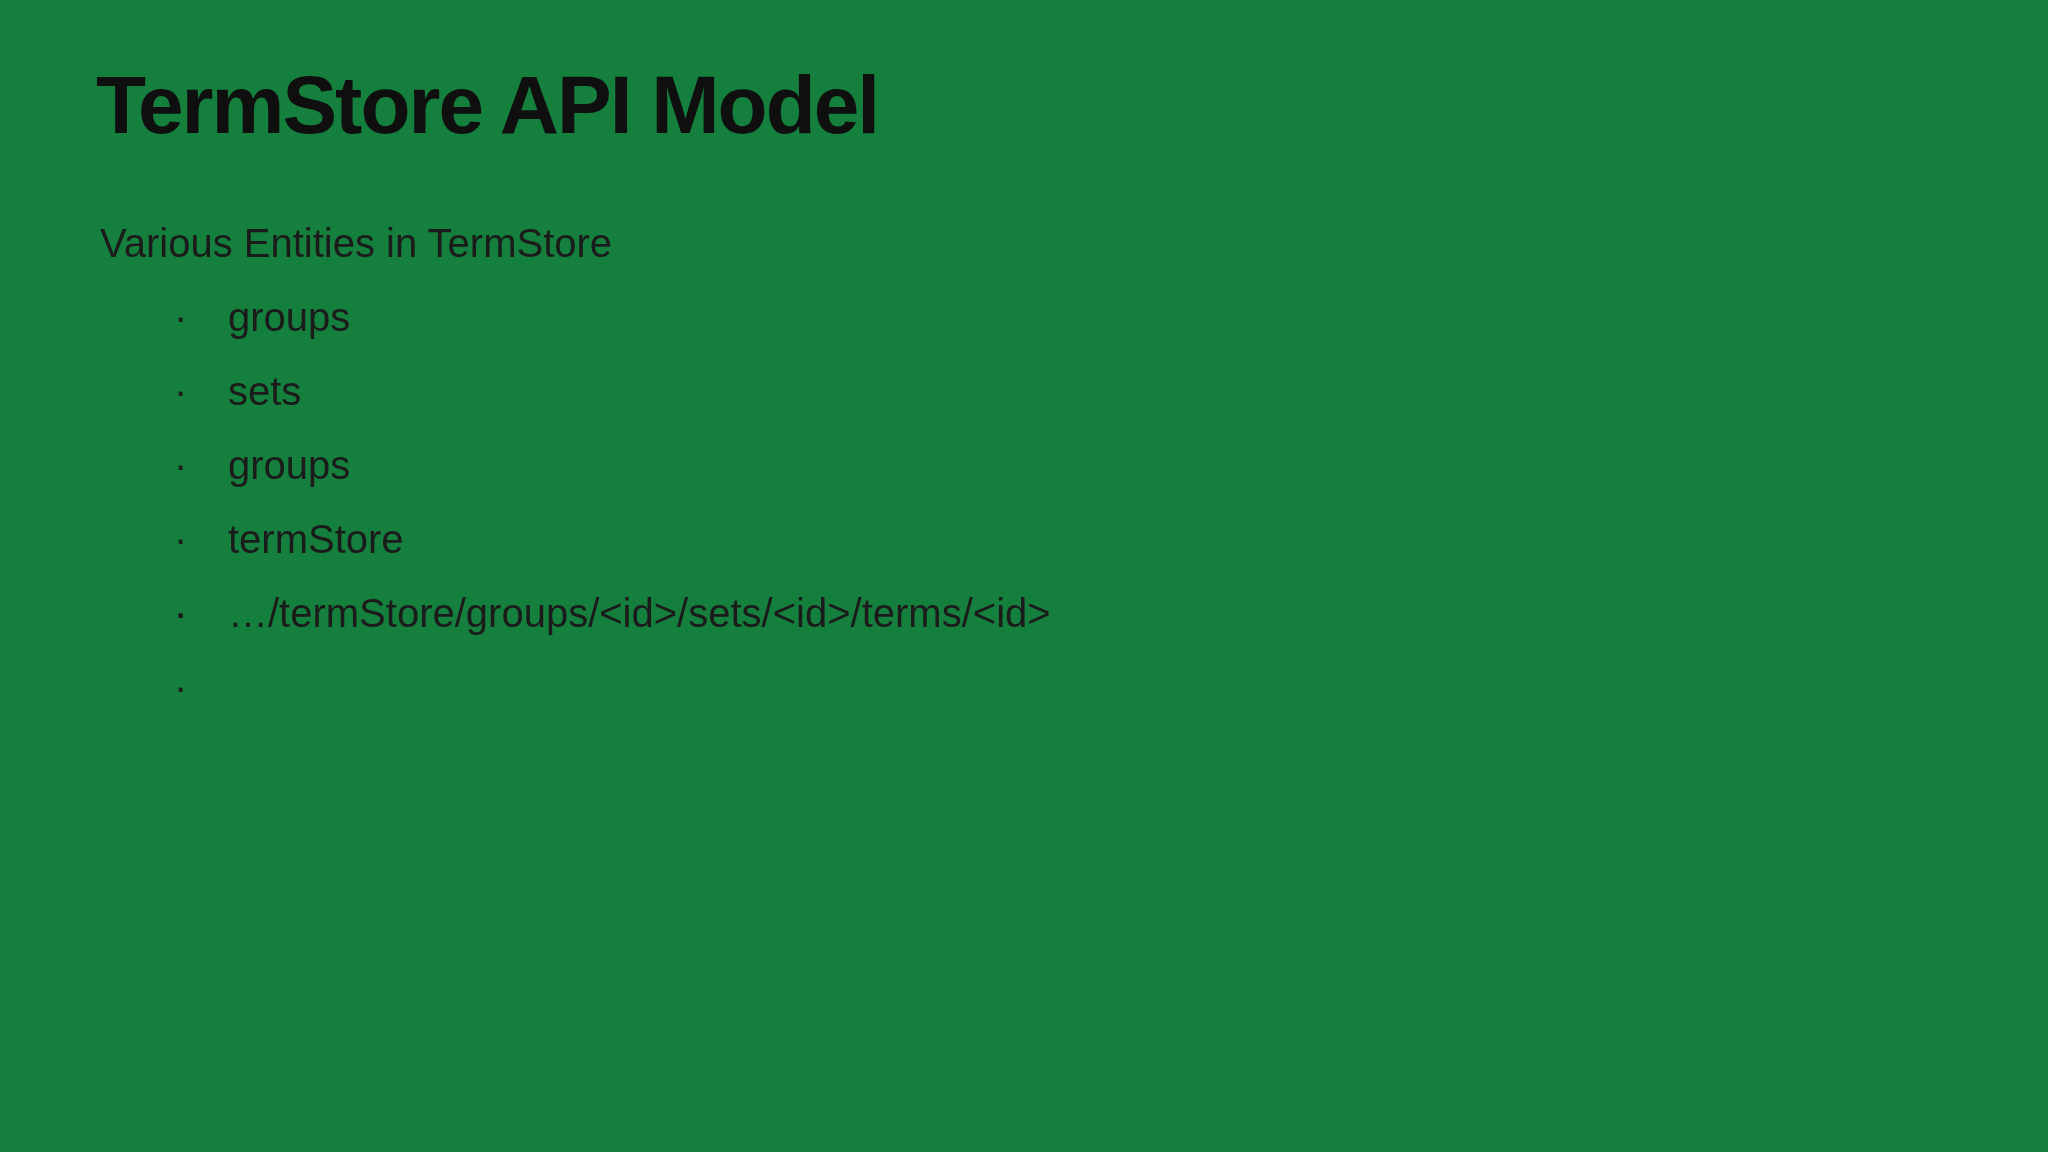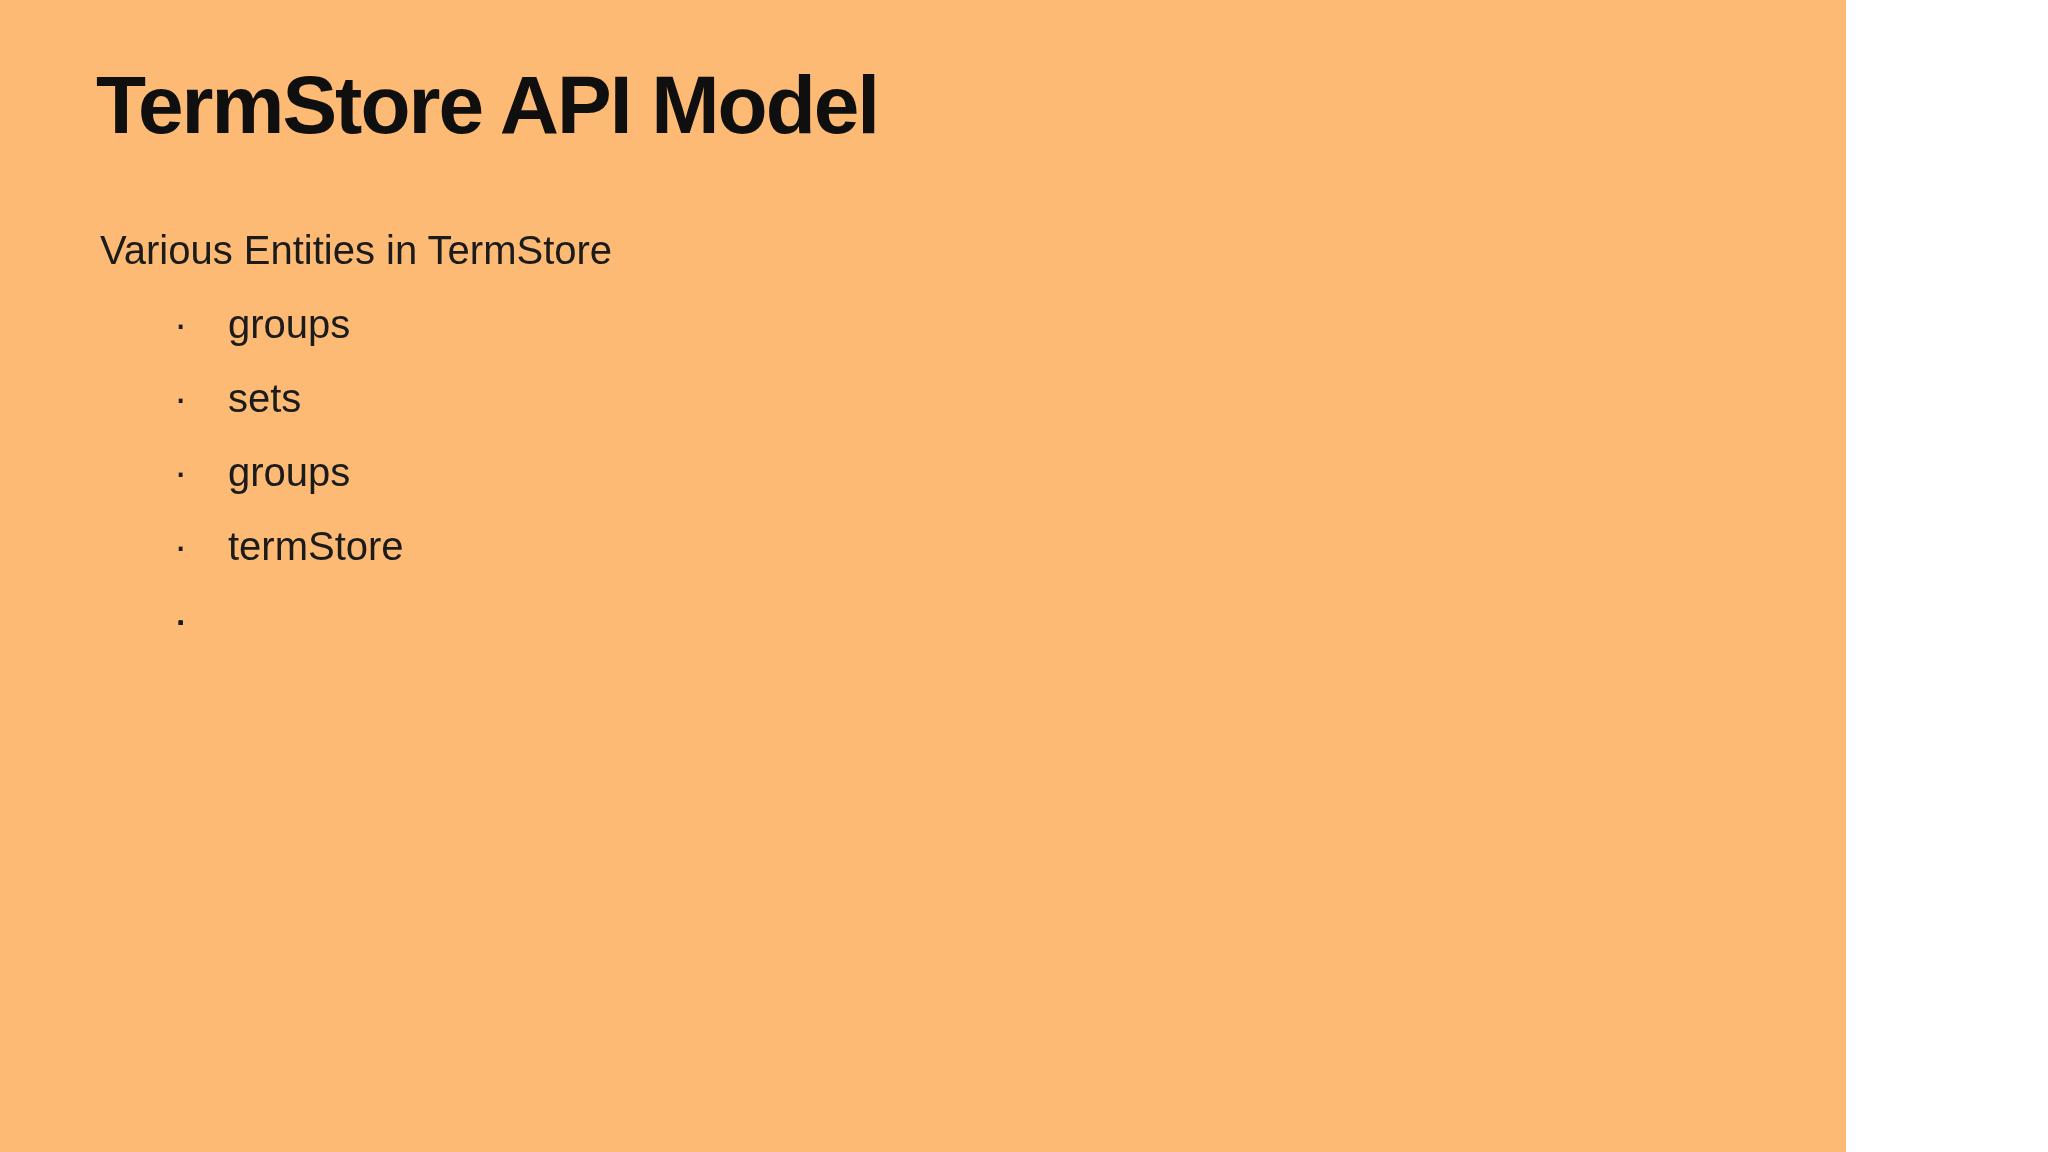--- a/index.html
+++ b/index.html
@@ -2,41 +2,41 @@
 <html><head>
 <meta charset="utf-8">
 <style>
   html, body {
     margin: 0;
     padding: 0;
     background: #ffffff;
   }
   .slide {
     position: relative;
-    width: 1846px;
+    width: 2048px;
     height: 1152px;
-    background: #fdba74;
+    background: #15803d;
     overflow: hidden;
     font-family: "Liberation Sans", sans-serif;
   }
   .title {
     position: absolute;
     left: 96px;
     top: 58px;
     margin: 0;
     font-size: 82px;
     line-height: 1.15;
     font-weight: 700;
     letter-spacing: -2px;
     color: #0f0f0f;
   }
   .content {
     position: absolute;
     left: 100px;
-    top: 213px;
+    top: 206px;
     width: 1700px;
   }
   .line {
     font-size: 40px;
     line-height: 74px;
     color: #1b1b1b;
     white-space: nowrap;
   }
   .heading {
     padding-left: 0;
@@ -93,20 +93,21 @@
     <div class="section">
       <ul class="bullets">
         <li class="line bullet-line">
           <span class="dot">·</span>
         </li>
         <li class="line bullet-line">
           <span class="dot">·</span>
         </li>
         <li class="line bullet-line">
           <span class="dot">·</span>
+          <span>…/termStore/groups/&lt;id&gt;/sets/&lt;id&gt;/terms/&lt;id&gt;</span>
         </li>
         <li class="line bullet-line">
           <span class="dot">·</span>
         </li>
       </ul>
     </div>
 
   </div>
 </div>
 

